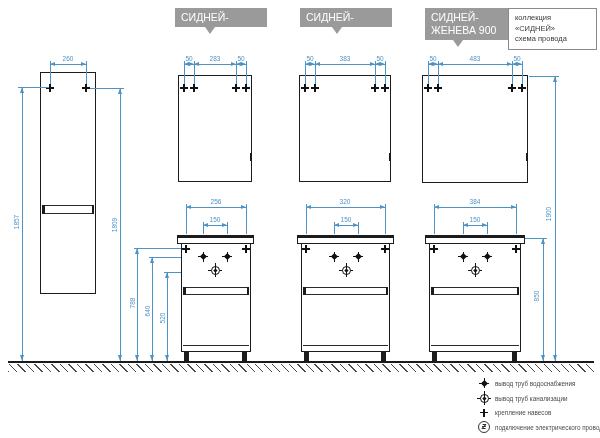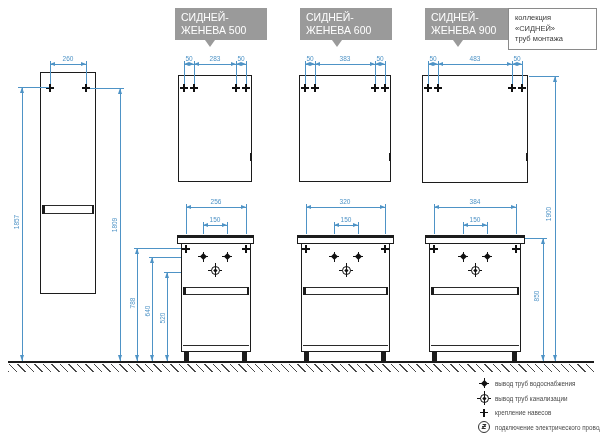--- a/index.html
+++ b/index.html
@@ -55,38 +55,36 @@
   .ground-hatch{position:absolute;background:repeating-linear-gradient(45deg,
       #4a4a4a 0,#4a4a4a 1px,transparent 1px,transparent 6px);}
 </style>
 </head>
 <body>
 
 <div id="page">
 
   <div class="callout" style="left:175px;top:8px;width:92px;">
     <div>СИДНЕЙ-</div>
-    <div>ЖЕНЕВА 500</div>
     <div class="tail" style="left:30px;"></div>
   </div>
   <div class="callout" style="left:300px;top:8px;width:92px;">
     <div>СИДНЕЙ-</div>
-    <div>ЖЕНЕВА 600</div>
     <div class="tail" style="left:32px;"></div>
   </div>
   <div class="callout" style="left:425px;top:8px;width:90px;">
     <div>СИДНЕЙ-</div>
     <div>ЖЕНЕВА 900</div>
     <div class="tail" style="left:28px;"></div>
   </div>
 
   <div class="info-box" style="left:508px;top:8px;width:89px;">
     <div>коллекция</div>
     <div>«СИДНЕЙ»</div>
-    <div>труб монтажа</div>
+    <div>схема провода</div>
   </div>
 
   <div class="rect" style="left:40px;top:72px;width:56px;height:222px;"></div>
   <div class="thin" style="left:42px;top:205px;width:52px;height:1.2px;"></div>
   <div class="thin" style="left:42px;top:212.5px;width:52px;height:1.2px;"></div>
   <div class="blk" style="left:42px;top:205px;width:2.5px;height:8.5px;"></div>
   <div class="blk" style="left:91.5px;top:205px;width:2.5px;height:8.5px;"></div>
   <div class="mk-cross" style="left:50px;top:88px;"></div>
   <div class="mk-cross" style="left:86px;top:88px;"></div>
 

